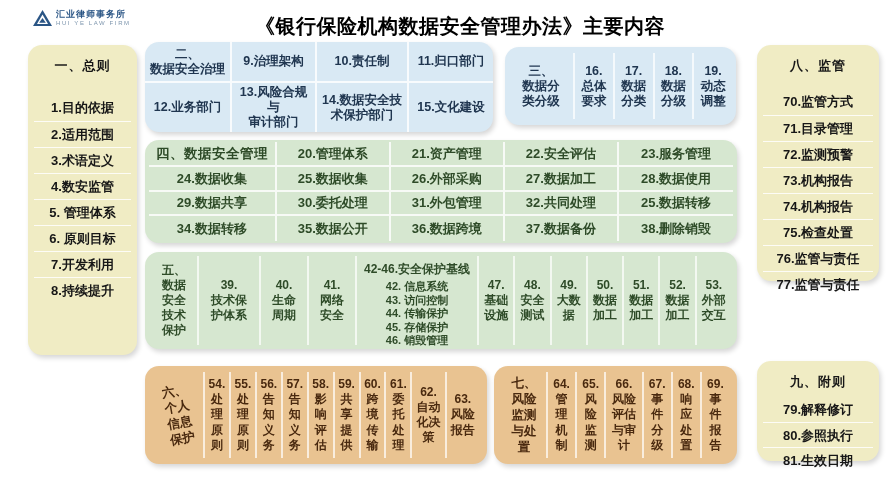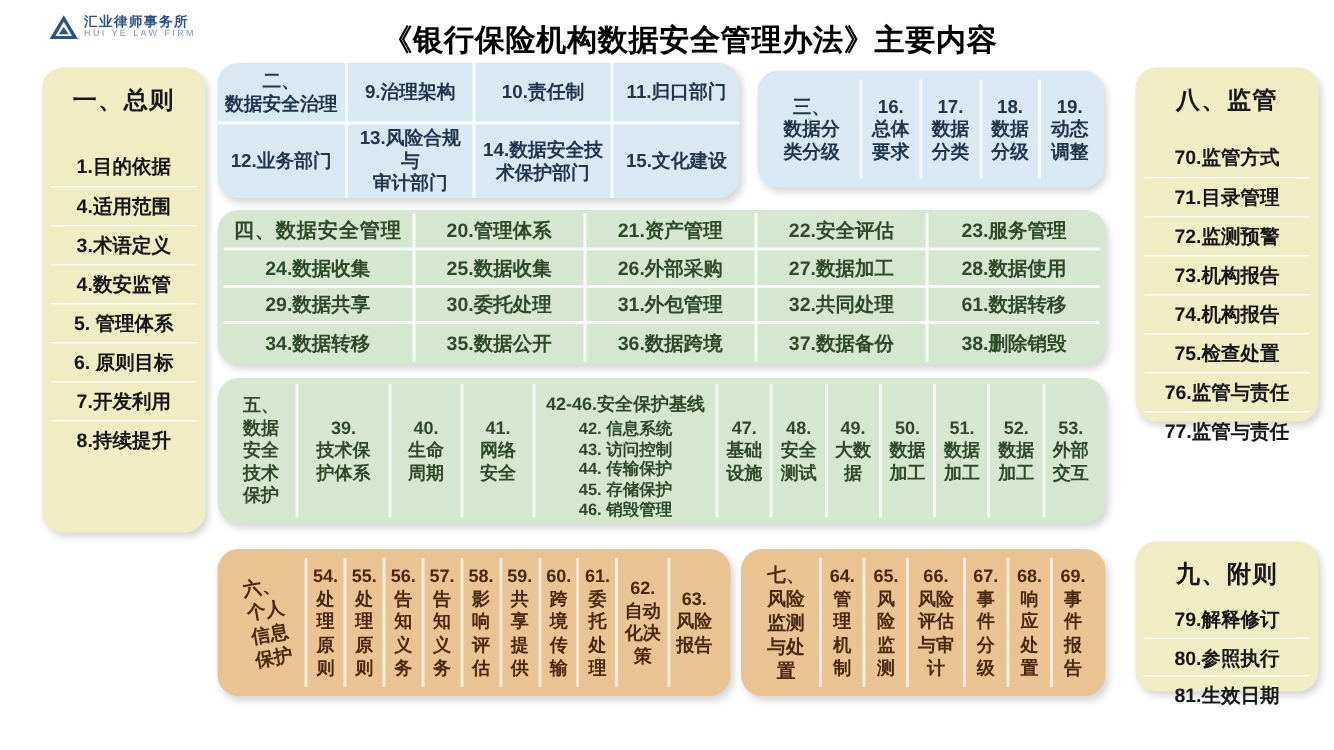--- a/index.html
+++ b/index.html
@@ -20,21 +20,21 @@
 
   
   .box { position:absolute; border-radius:14px; box-shadow:2px 3px 5px rgba(0,0,0,.16); }
   .cream  { background:#f0ecc4; color:#171717; }
   .blue   { background:#d9e9f4; color:#203650; }
   .green  { background:#d6e7d0; color:#2e4b28; }
   .orange { background:#e9c391; color:#49290f; }
 
   
   .col { display:flex; flex-direction:column; text-align:center; }
-  .col-title { font-weight:700; font-size:16px; padding-top:12px; letter-spacing:1px; }
+  .col-title { font-weight:700; font-size:13px; padding-top:12px; letter-spacing:1px; }
   .col-items { margin-top:20px; }
   .col-items.mt14 { margin-top:14px; }
   .col-items.mt6  { margin-top:6px; }
   .col-item { height:26px; line-height:26px; font-weight:700; font-size:13px; margin:0 6px; }
   .col-item.h25 { height:25px; line-height:25px; }
   .col-item + .col-item { border-top:1px solid rgba(255,255,255,.85); }
 
   
   .br { border-right:2px solid rgba(255,255,255,.8); }
   .bb { border-bottom:2px solid rgba(255,255,255,.8); }
@@ -98,21 +98,21 @@
       <span class="logo-en">HUI YE LAW FIRM</span>
     </div>
   </div>
 
   <div class="main-title">《银行保险机构数据安全管理办法》主要内容</div>
 
   <div class="box cream col" style="left:28px; top:45px; width:109px; height:310px;">
     <div class="col-title">一、总则</div>
     <div class="col-items">
       <div class="col-item">1.目的依据</div>
-      <div class="col-item">4.适用范围</div>
+      <div class="col-item">2.适用范围</div>
       <div class="col-item">3.术语定义</div>
       <div class="col-item">4.数安监管</div>
       <div class="col-item">5. 管理体系</div>
       <div class="col-item">6. 原则目标</div>
       <div class="col-item">7.开发利用</div>
       <div class="col-item">8.持续提升</div>
     </div>
   </div>
 
   <div class="box blue" style="left:145px; top:42px; width:348px; height:90px;">
@@ -176,21 +176,21 @@
       <div class="cell br bb">24.数据收集</div>
       <div class="cell br bb">25.数据收集</div>
       <div class="cell br bb">26.外部采购</div>
       <div class="cell br bb">27.数据加工</div>
       <div class="cell bb">28.数据使用</div>
 
       <div class="cell br bb">29.数据共享</div>
       <div class="cell br bb">30.委托处理</div>
       <div class="cell br bb">31.外包管理</div>
       <div class="cell br bb">32.共同处理</div>
-      <div class="cell bb">61.数据转移</div>
+      <div class="cell bb">25.数据转移</div>
 
       <div class="cell br">34.数据转移</div>
       <div class="cell br">35.数据公开</div>
       <div class="cell br">36.数据跨境</div>
       <div class="cell br">37.数据备份</div>
       <div class="cell">38.删除销毁</div>
     </div>
   </div>
 
   <div class="box green" style="left:145px; top:252px; width:592px; height:97px;">

